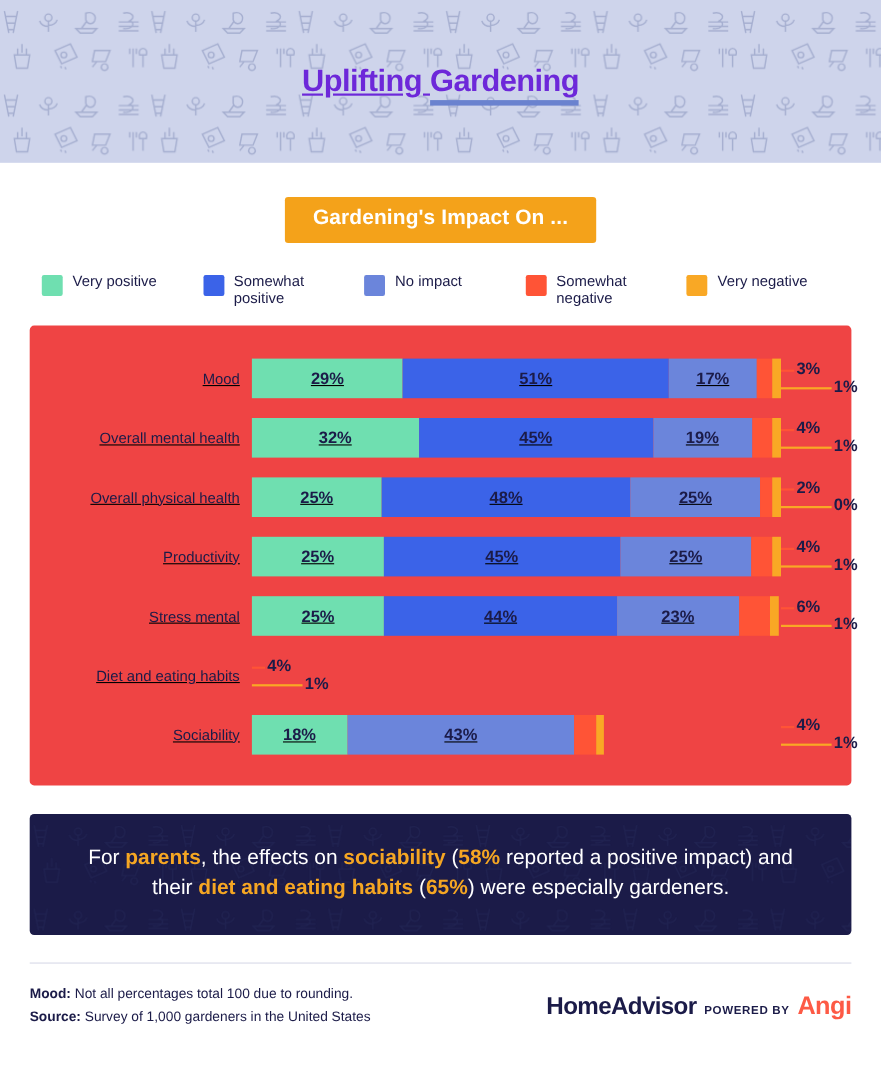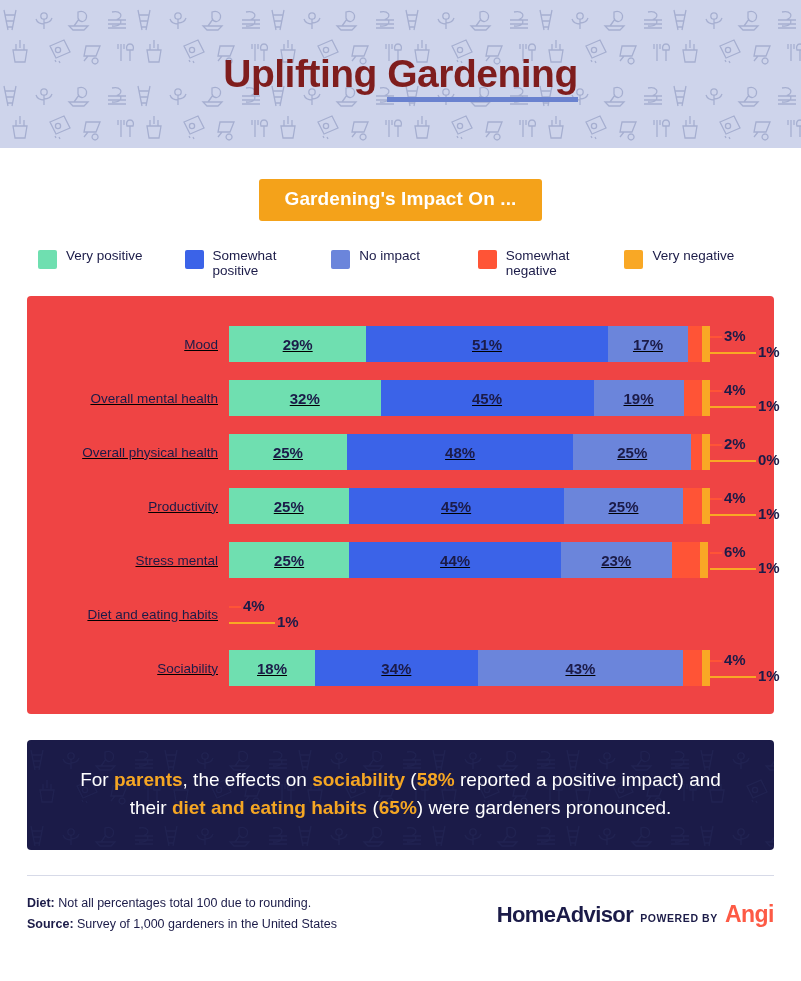--- a/index.html
+++ b/index.html
@@ -26,25 +26,26 @@
     opacity: 0.30;
   }
   .header-title-wrap {
     position: relative;
     height: 100%;
     display: flex;
     align-items: center;
     justify-content: center;
   }
   .header-title {
-    font-size: 39px;
-    font-weight: bold;
-    color: #7f1d1d;
+    font-size: 28px;
+    font-weight: bold;
+    color: #6d28d9;
     letter-spacing: -0.5px;
     white-space: nowrap;
+    text-decoration: underline;
   }
   .header-title .underlined {
     position: relative;
     display: inline-block;
   }
   .header-title .underlined::after {
     content: "";
     position: absolute;
     left: 0; right: 0;
     bottom: -6px;
@@ -414,49 +415,46 @@
         <span class="callout-val sneg">4%</span>
         <span class="callout-val vneg">1%</span>
       </div>
     </div>
     <div class="chart-row">
       <div class="row-label">Sociability</div>
       <div class="bar-track">
         <div class="seg v-pos" style="width: 18%;">
           <span class="seg-val">18%</span>
         </div>
-        <div class="seg s-pos" style="width: 34%;">
-          <span class="seg-val">34%</span>
-        </div>
         <div class="seg no-imp" style="width: 43%;">
           <span class="seg-val">43%</span>
         </div>
         <div class="seg s-neg" style="width: 4%;"></div>
         <div class="seg v-neg" style="width: 1.6%;"></div>
       </div>
       <div class="callouts">
         <span class="lead-line sneg"></span>
         <span class="lead-line vneg"></span>
         <span class="callout-val sneg">4%</span>
         <span class="callout-val vneg">1%</span>
       </div>
     </div>
   </div>
 
 <div class="quote-box">
   <svg class="quote-pattern" viewBox="0 0 747 120" preserveAspectRatio="none">
     <rect width="747" height="120" fill="url(#gardenPat)"></rect>
   </svg>
-  <div class="quote-text"><span>For </span><b>parents</b><span>, the effects on </span><b>sociability</b><span> (</span><b>58%</b><span> reported a positive impact) and their </span><b>diet and eating habits</b><span> (</span><b>65%</b><span>) were gardeners pronounced.</span></div>
+  <div class="quote-text"><span>For </span><b>parents</b><span>, the effects on </span><b>sociability</b><span> (</span><b>58%</b><span> reported a positive impact) and their </span><b>diet and eating habits</b><span> (</span><b>65%</b><span>) were especially gardeners.</span></div>
 </div>
 
 <div class="footer-divider"></div>
 <div class="footer">
   <div class="footer-notes">
-    <div><b>Diet:</b><span> Not all percentages total 100 due to rounding.</span></div>
+    <div><b>Mood:</b><span> Not all percentages total 100 due to rounding.</span></div>
     <div><b>Source:</b><span> Survey of 1,000 gardeners in the United States</span></div>
   </div>
   <div class="logo">
     <span class="logo-home">HomeAdvisor</span>
     <span class="logo-powered">POWERED BY</span>
     <span class="logo-angi">Angi</span>
   </div>
 </div>
 
 </body></html>

